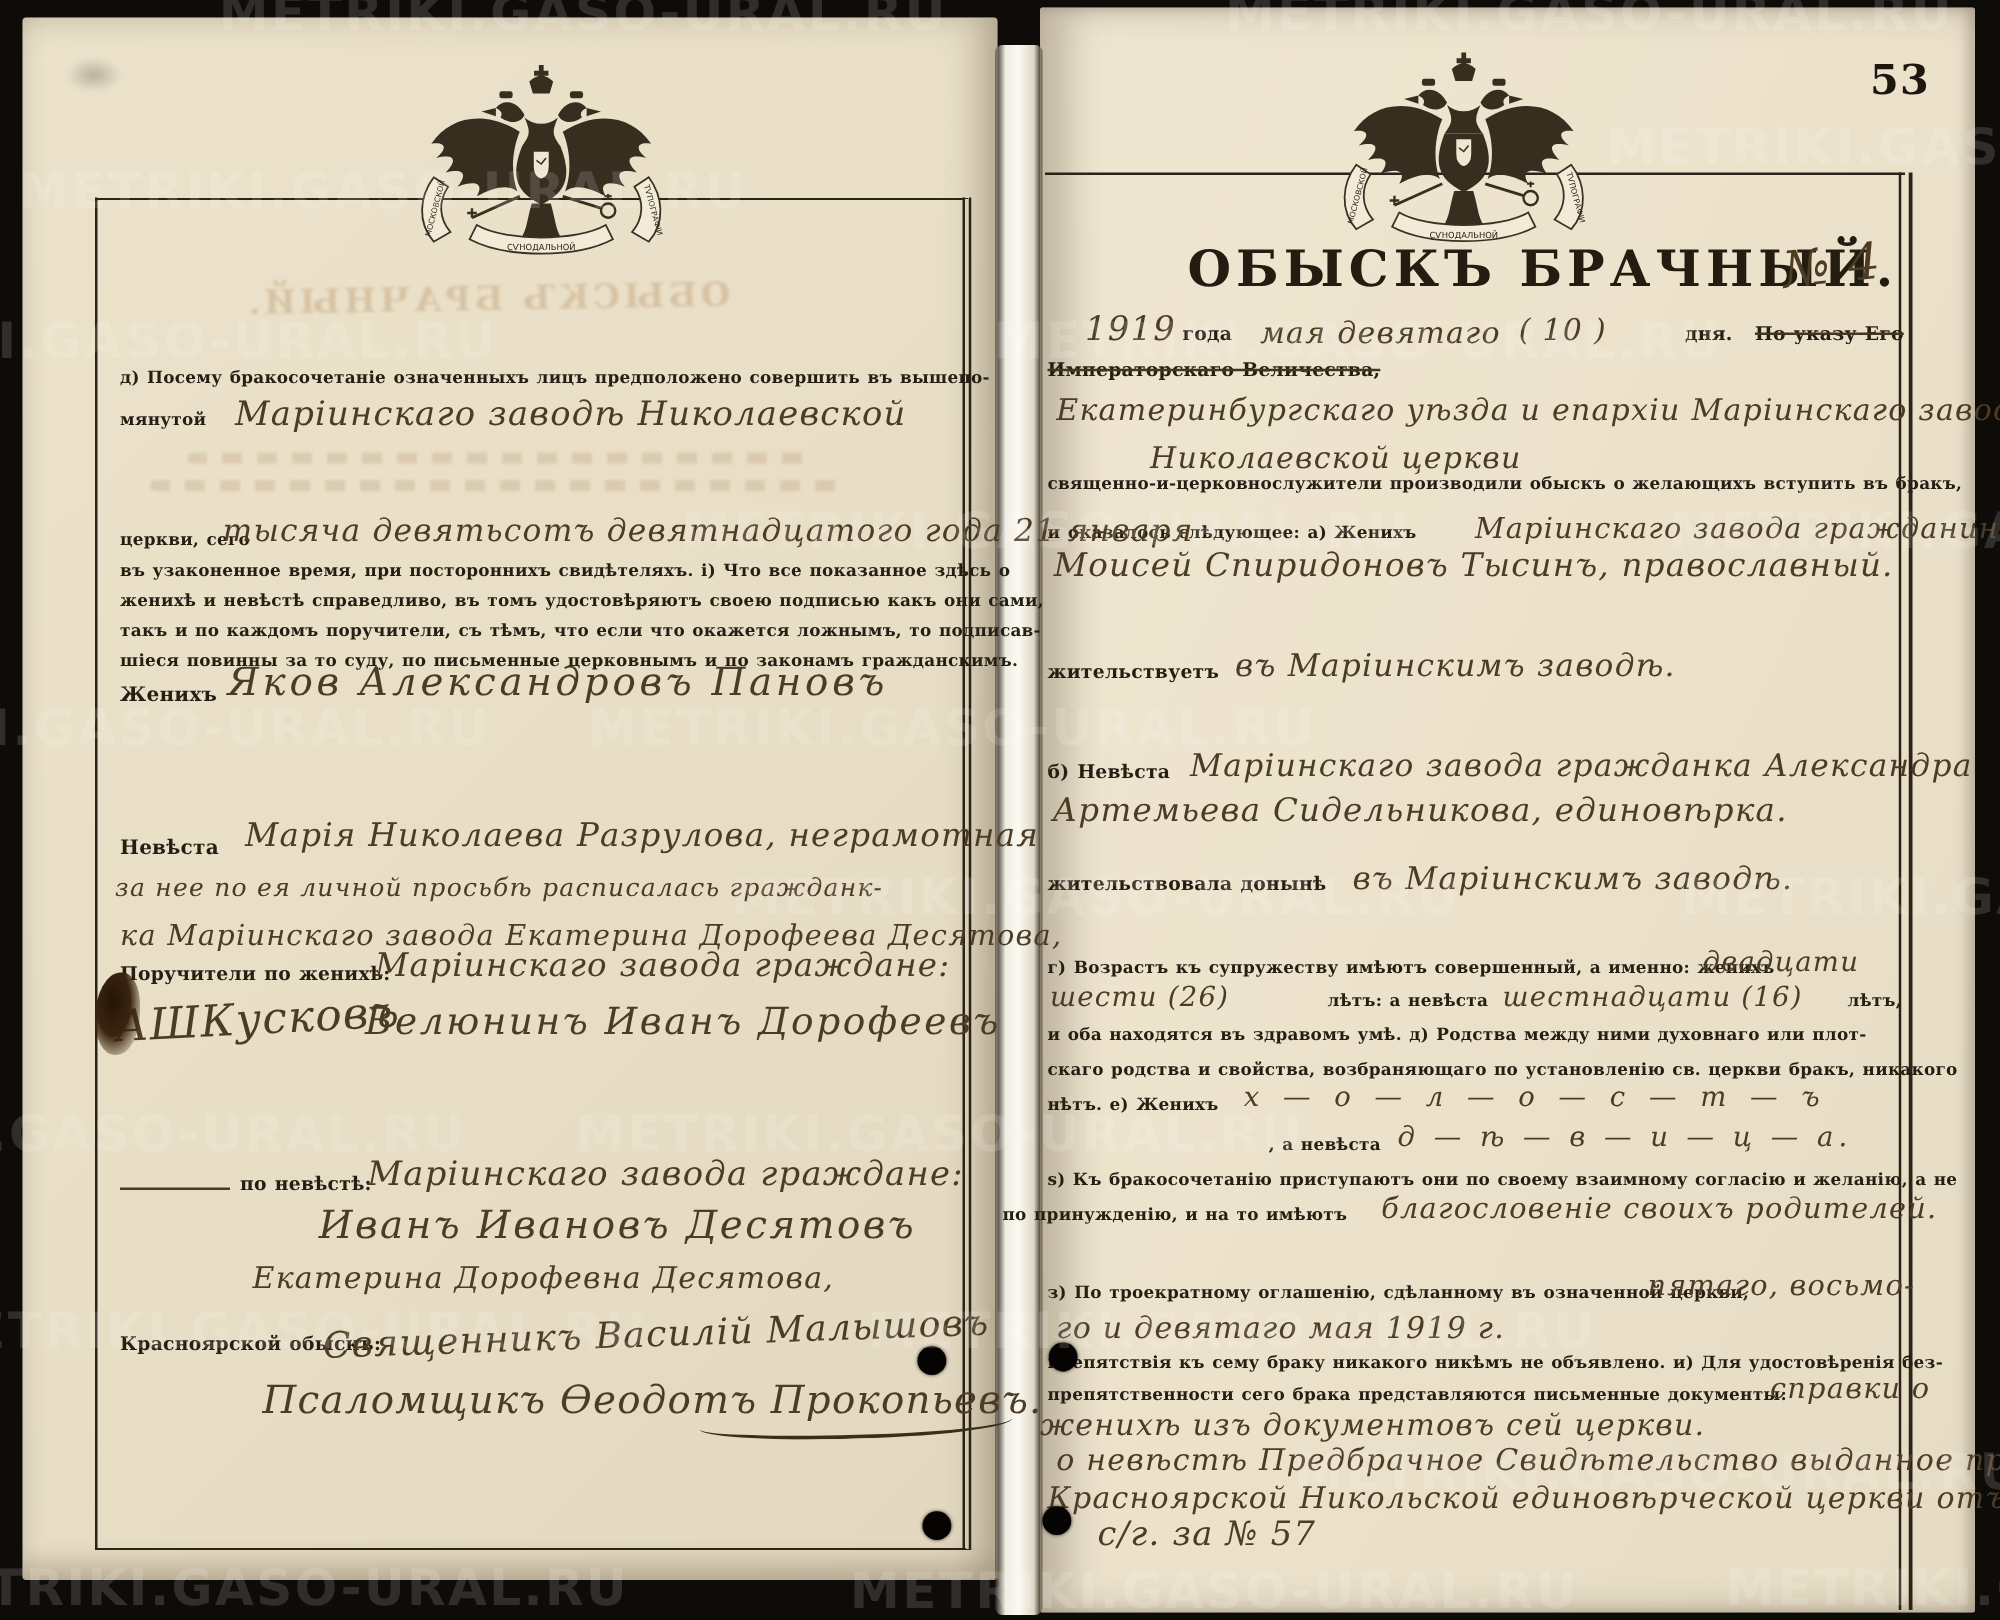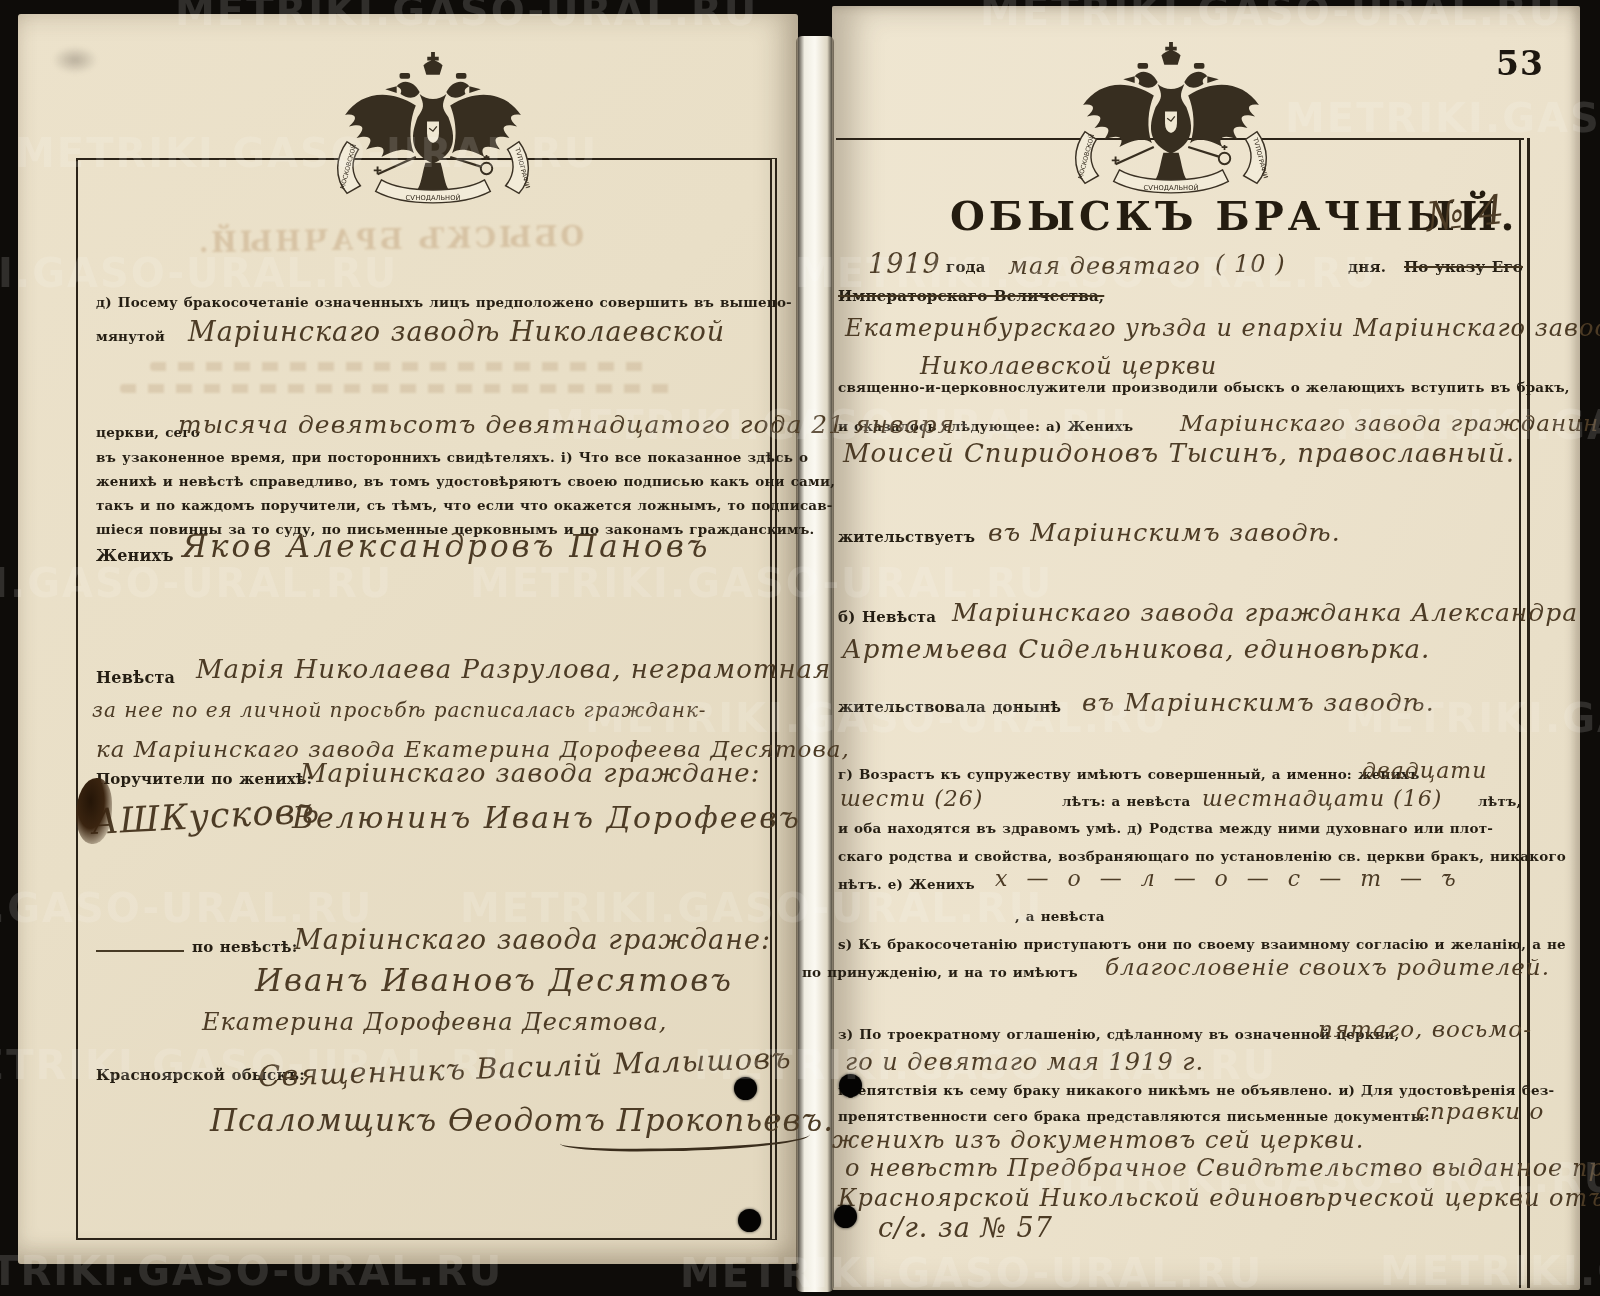--- a/index.html
+++ b/index.html
@@ -138,20 +138,21 @@
   <div class="line hw" style="left:1362px;top:758px;font-size:22px">двадцати</div>
   <div class="line hw" style="left:840px;top:786px;font-size:22px">шести (26)</div>
   <div class="line printed" style="left:1062px;top:793px">лѣтъ: а невѣста</div>
   <div class="line hw" style="left:1202px;top:786px;font-size:22px">шестнадцати (16)</div>
   <div class="line printed" style="left:1478px;top:793px">лѣтъ,</div>
   <div class="line printed" style="left:838px;top:820px">и оба находятся въ здравомъ умѣ. д) Родства между ними духовнаго или плот-</div>
   <div class="line printed" style="left:838px;top:848px">скаго родства и свойства, возбраняющаго по установленію св. церкви бракъ, никакого</div>
   <div class="line printed" style="left:838px;top:876px">нѣтъ. е) Женихъ</div>
   <div class="line hw" style="left:995px;top:866px;font-size:22px;letter-spacing:6px">х — о — л — о — с — т — ъ</div>
   <div class="line printed" style="left:1015px;top:908px">, а невѣста</div>
+  <div class="line hw" style="left:1118px;top:898px;font-size:22px;letter-spacing:4px">д — ѣ — в — и — ц — а.</div>
   <div class="line printed" style="left:838px;top:936px">ѕ) Къ бракосочетанію приступаютъ они по своему взаимному согласію и желанію, а не</div>
   <div class="line printed" style="left:802px;top:964px">по принужденію, и на то имѣютъ</div>
   <div class="line hw" style="left:1105px;top:954px;font-size:23px">благословеніе своихъ родителей.</div>
 
   <div class="line printed" style="left:838px;top:1026px">з) По троекратному оглашенію, сдѣланному въ означенной церкви,</div>
   <div class="line hw" style="left:1318px;top:1016px;font-size:23px">пятаго, восьмо-</div>
   <div class="line hw" style="left:845px;top:1048px;font-size:24px">го и девятаго мая 1919 г.</div>
   <div class="line printed" style="left:838px;top:1082px">препятствія къ сему браку никакого никѣмъ не объявлено. и) Для удостовѣренія без-</div>
   <div class="line printed" style="left:838px;top:1108px">препятственности сего брака представляются письменные документы:</div>
   <div class="line hw" style="left:1416px;top:1098px;font-size:23px">справки о</div>

